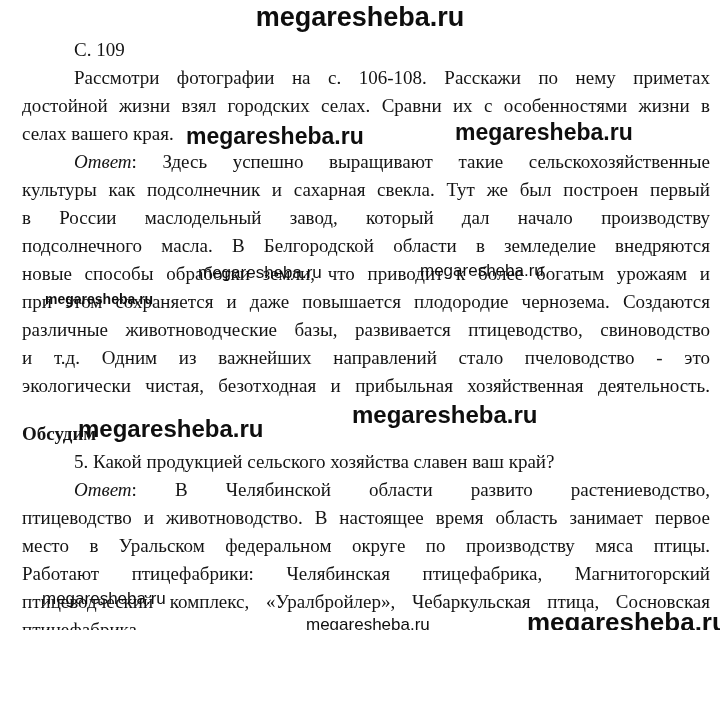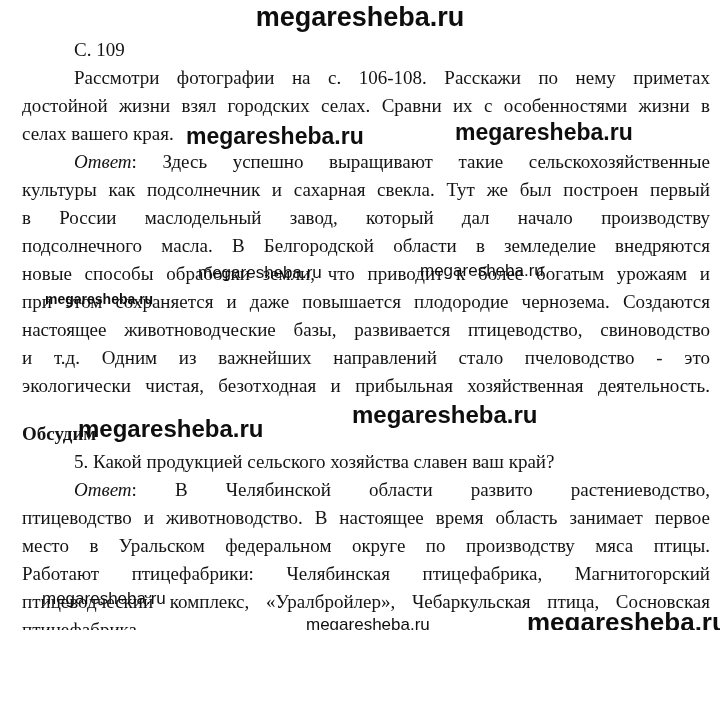--- a/index.html
+++ b/index.html
@@ -64,21 +64,21 @@
     <div class="ln j ind">Рассмотри фотографии на с. 106-108. Расскажи по нему приметах</div>
     <div class="ln j">достойной жизни взял городских селах. Сравни их с особенностями жизни в</div>
     <div class="ln">селах вашего края.</div>
 
     <div class="ln j ind"><i class="ans">Ответ</i><span>: Здесь успешно выращивают такие сельскохозяйственные</span></div>
     <div class="ln j">культуры как подсолнечник и сахарная свекла. Тут же был построен первый</div>
     <div class="ln j">в России маслодельный завод, который дал начало производству</div>
     <div class="ln j">подсолнечного масла. В Белгородской области в земледелие внедряются</div>
     <div class="ln j">новые способы обработки земли, что приводит к более богатым урожаям и</div>
     <div class="ln j">при этом сохраняется и даже повышается плодородие чернозема. Создаются</div>
-    <div class="ln j">настоящее животноводческие базы, развивается птицеводство, свиноводство</div>
+    <div class="ln j">различные животноводческие базы, развивается птицеводство, свиноводство</div>
     <div class="ln j">и т.д. Одним из важнейших направлений стало пчеловодство - это</div>
     <div class="ln j">экологически чистая, безотходная и прибыльная хозяйственная деятельность.</div>
 
 
     <div class="ln heading">Обсудим</div>
 
     <div class="ln ind">5. Какой продукцией сельского хозяйства славен ваш край?</div>
 
     <div class="ln j ind"><i class="ans">Ответ</i><span>: В Челябинской области развито растениеводство,</span></div>
     <div class="ln j">птицеводство и животноводство. В настоящее время область занимает первое</div>

